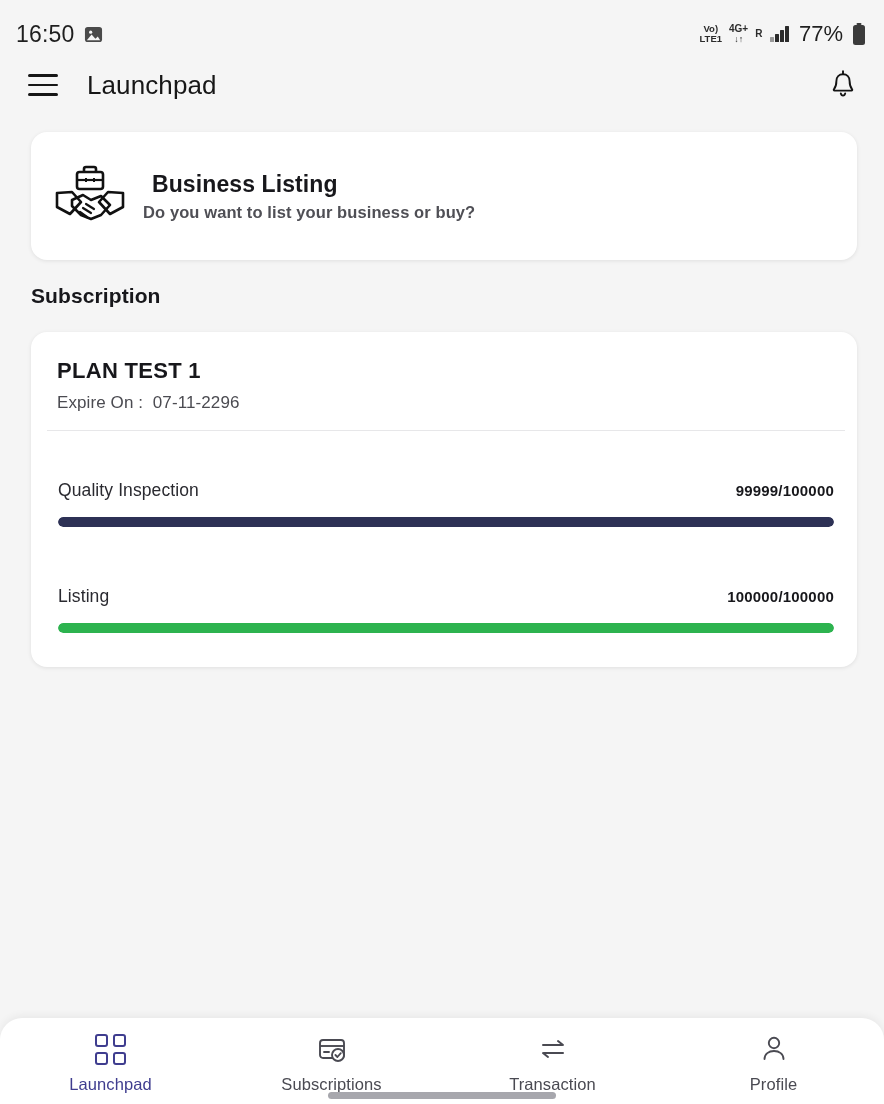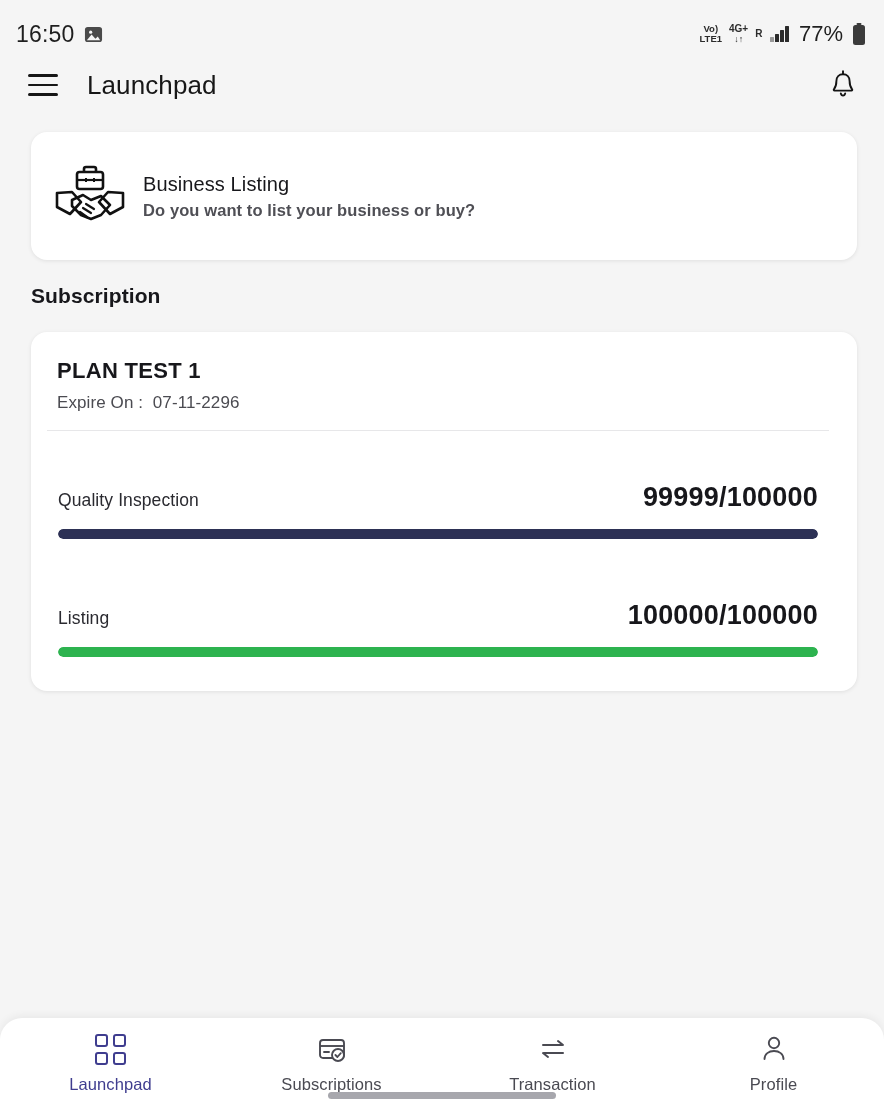--- a/index.html
+++ b/index.html
@@ -163,45 +163,46 @@
     flex: 0 0 auto;
     width: 74px;
     height: 74px;
     display: flex;
     align-items: center;
     justify-content: center;
     margin-right: 16px;
   }
   .card-text { display: flex; flex-direction: column; gap: 5px; }
   .card-title {
-    font-size: 20px;
-    font-weight: normal;
+    font-size: 23px;
+    font-weight: bold;
     color: #17171b;
     letter-spacing: 0.1px;
+    margin-left: 9px;
   }
   .card-sub {
     font-size: 16.5px;
     color: #4f4f55;
     letter-spacing: 0.1px;
     font-weight: bold;
   }
 
   .section-title {
     font-size: 21px;
     font-weight: bold;
     color: #17171b;
     margin: 22px 0 24px 0;
     letter-spacing: .1px;
   }
 
   .sub-card {
     background: #ffffff;
     border-radius: 16px;
     box-shadow: 0 1px 4px rgba(0,0,0,0.09);
-    padding: 26px 28px 20px 16px;
+    padding: 26px 12px 20px 16px;
   }
   .plan-name {
     font-size: 22px;
     font-weight: bold;
     color: #17171b;
     padding-left: 10px;
     letter-spacing: .3px;
   }
   .plan-expire {
     font-size: 17px;
@@ -221,21 +222,21 @@
     align-items: baseline;
     justify-content: space-between;
     padding: 20px 11px 0 11px;
   }
   .usage-label {
     font-size: 17.5px;
     color: #2a2a30;
     letter-spacing: .1px;
   }
   .usage-value {
-    font-size: 27px;
+    font-size: 15px;
     font-weight: bold;
     color: #17171b;
     letter-spacing: .2px;
     margin-top: 31px;
   }
   .bar-track {
     height: 10px;
     border-radius: 6px;
     background: #ffffff;
     margin: 16px 11px 0 11px;

